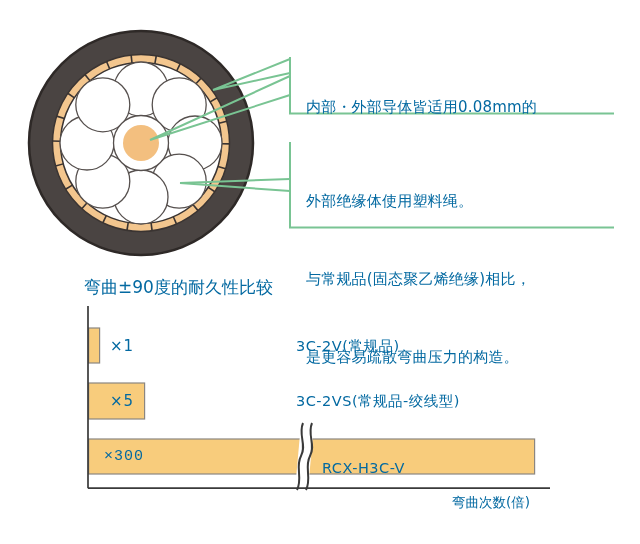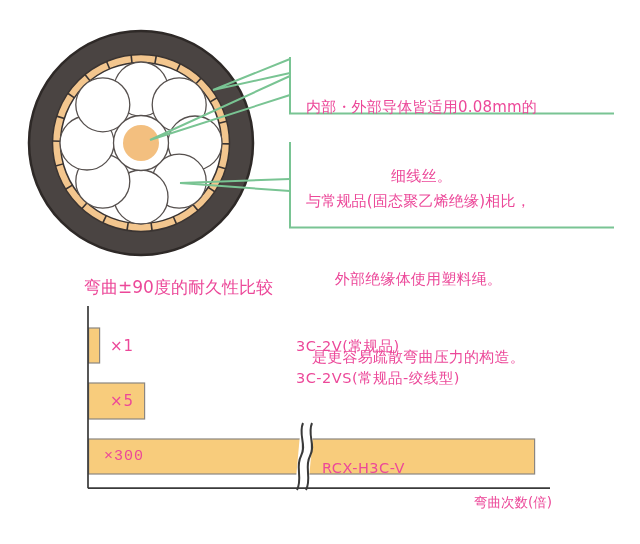--- a/index.html
+++ b/index.html
@@ -5,27 +5,27 @@
   html,body{margin:0;padding:0;}
   body{
     width:640px;height:544px;
     background:#ffffff;
     font-family:"DejaVu Sans","Liberation Sans",sans-serif;
     position:relative;
     color:#3b3533;
   }
   .stage{position:absolute;left:0;top:0;width:640px;height:544px;overflow:hidden;}
   svg.layer{position:absolute;left:0;top:0;}
-  .txt{position:absolute;white-space:pre;color:#ec4899;text-align:center;}
+  .txt{position:absolute;white-space:pre;color:#0369a1;}
   .callout{font-size:15px;line-height:23px;letter-spacing:0.2px;}
   .callout2{font-size:15px;line-height:26px;letter-spacing:0.2px;}
   .chart-title{font-size:17px;}
   .val-label{font-size:15px;letter-spacing:1px;}
   .cat-label{font-size:14.5px;letter-spacing:0.5px;}
-  .axis-label{font-size:13.5px;margin-left:22px;}
+  .axis-label{font-size:13.5px;}
 </style>
 </head>
 <body>
 
 <div class="stage">
 
   <svg class="layer" width="640" height="544" viewBox="0 0 640 544">
 
     <g>
       <circle cx="141" cy="143" r="112" fill="#4a4442" stroke="#2e2927" stroke-width="2.5"></circle>
@@ -73,34 +73,33 @@
       <path d="M88 306 V488.2 M88 488.2 H550" stroke="#3a3a3a" stroke-width="1.7" fill="none"></path>
       <g stroke="#3a3a3a" stroke-width="2" fill="none">
         <path d="M303 423 c-5 12 4 22 -2 33 c-6 11 2 22 -4 34"></path>
         <path d="M312 423 c-5 12 4 22 -2 33 c-6 11 2 22 -4 34"></path>
       </g>
     </g>
   </svg>
 
   <div class="txt callout" style="left:306px;top:50px;">
     <div>内部・外部导体皆适用0.08mm的</div>
-    <div>细线丝。</div>
   </div>
 
   <div class="txt callout2" style="left:306px;top:136px;">
+    <div>外部绝缘体使用塑料绳。</div>
     <div>与常规品(固态聚乙烯绝缘)相比，</div>
-    <div>外部绝缘体使用塑料绳。</div>
     <div>是更容易疏散弯曲压力的构造。</div>
   </div>
 
   <div class="txt chart-title" style="left:84px;top:276px;">弯曲±90度的耐久性比较</div>
 
   <div class="txt val-label" style="left:110px;top:337px;">×1</div>
   <div class="txt val-label" style="left:110px;top:392px;">×5</div>
   <div class="txt val-label" style="left:104px;top:448px;font-family:Liberation Mono, monospace;">×300</div>
 
   <div class="txt cat-label" style="left:296px;top:337px;">3C-2V(常规品)</div>
-  <div class="txt cat-label" style="left:296px;top:369px;">3C-2VS(常规品-绞线型)</div>
+  <div class="txt cat-label" style="left:296px;top:392px;">3C-2VS(常规品-绞线型)</div>
   <div class="txt cat-label" style="left:322px;top:460px;">RCX-H3C-V</div>
 
   <div class="txt axis-label" style="left:452px;top:494px;">弯曲次数(倍)</div>
 
 </div>
 
 </body></html>

